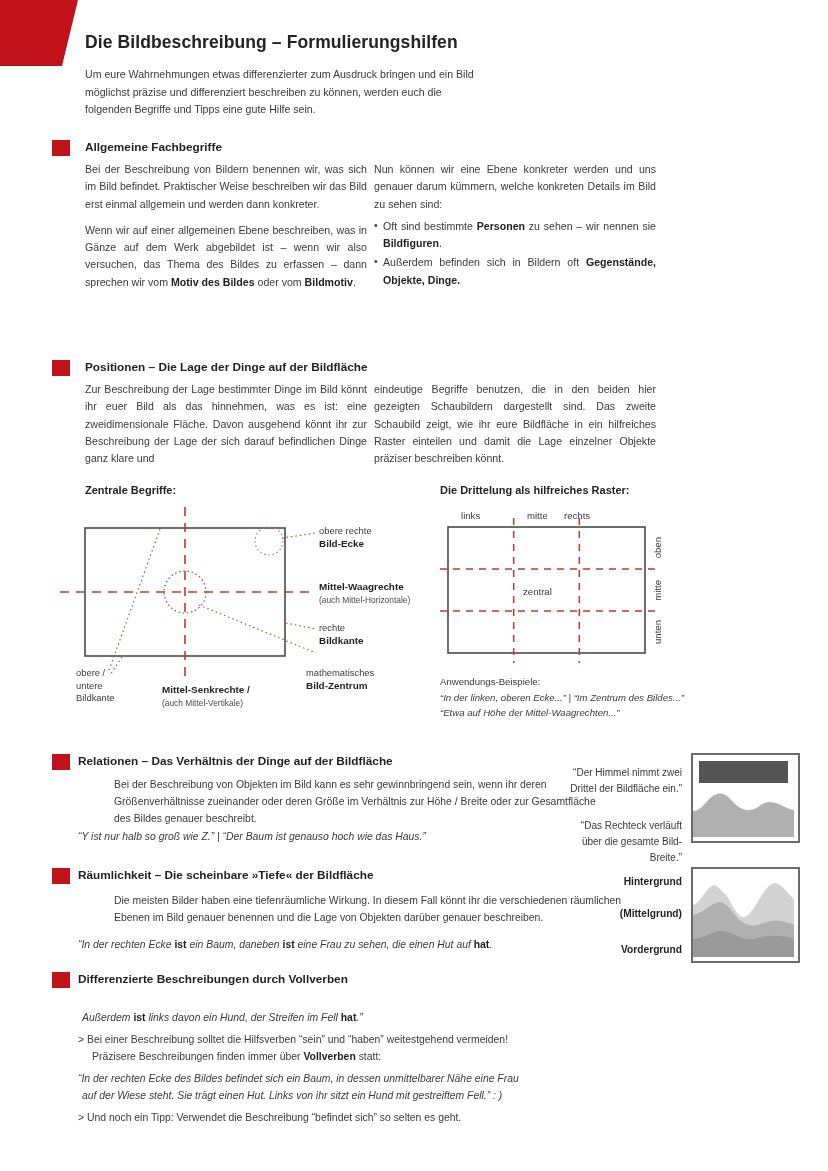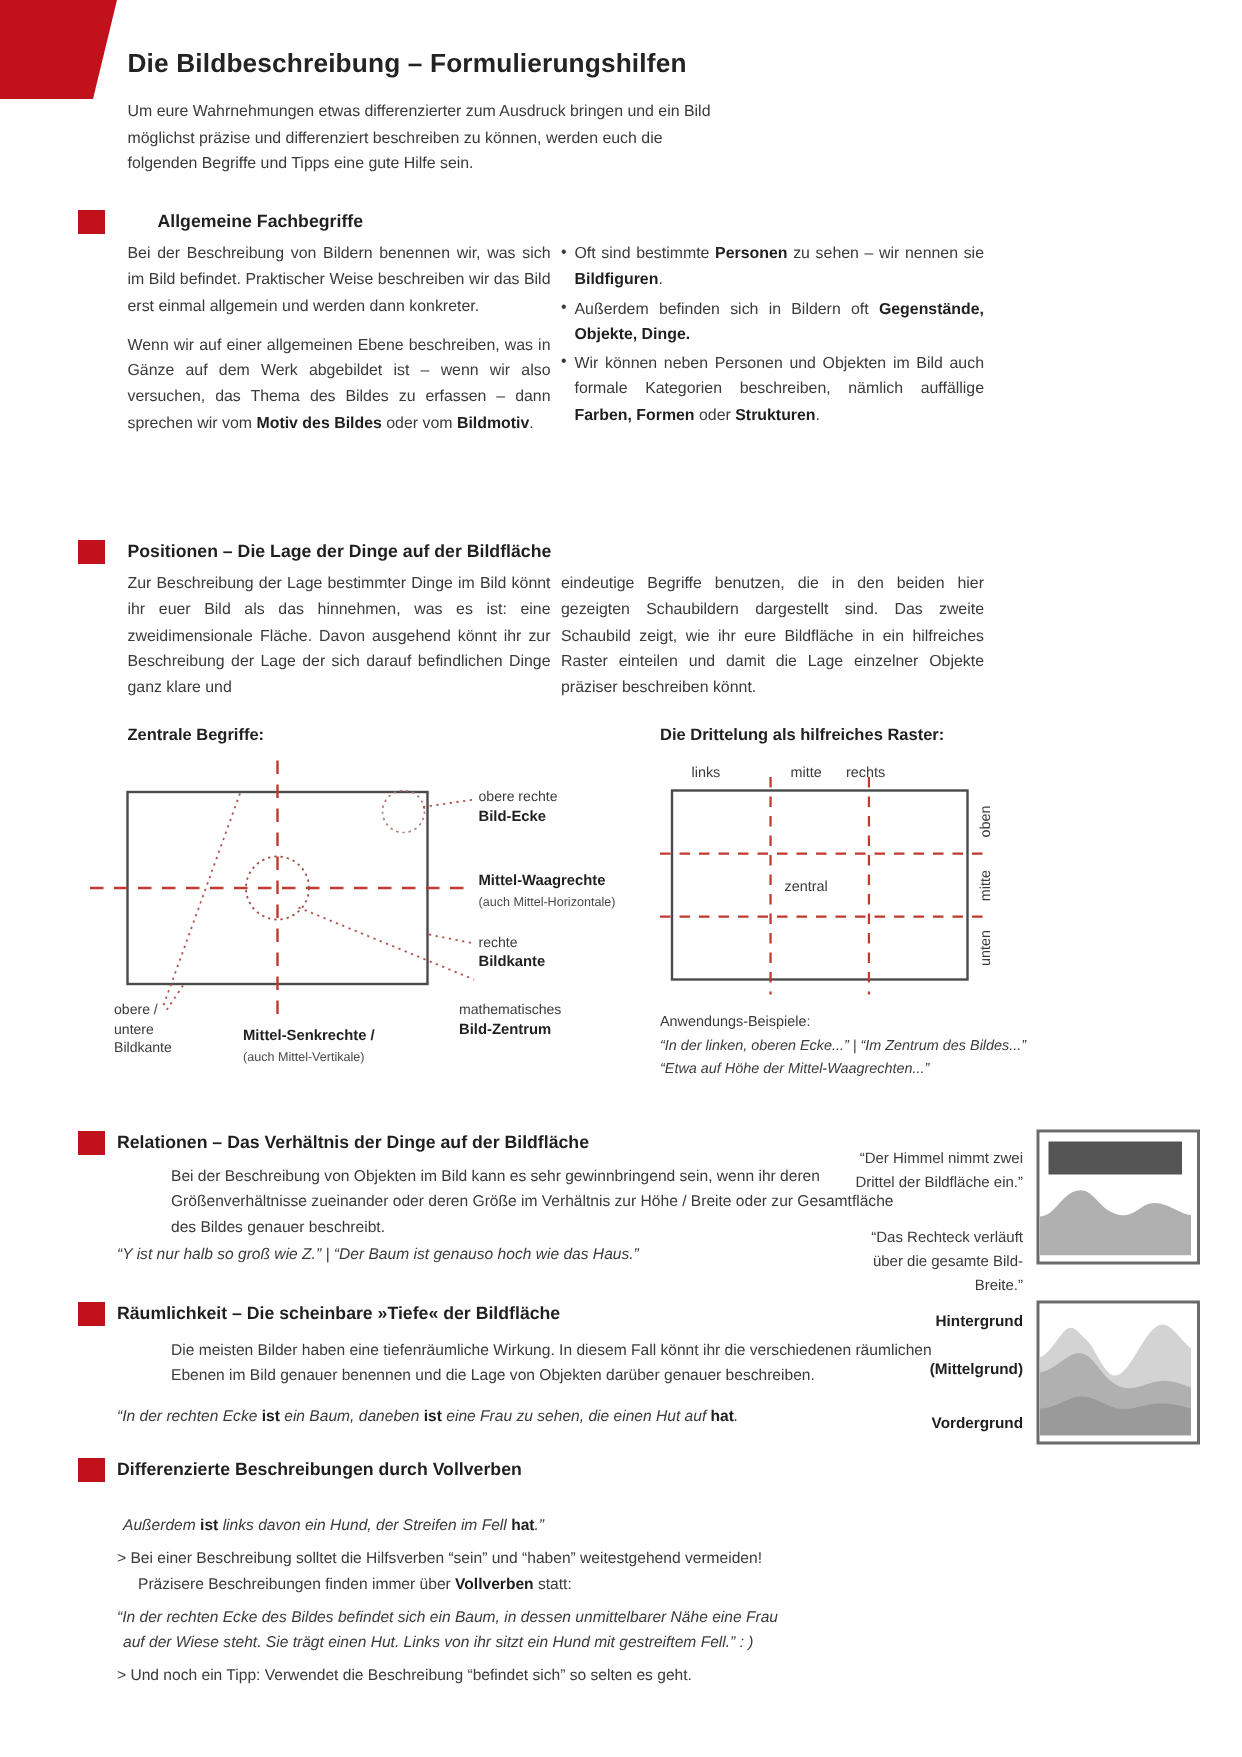--- a/index.html
+++ b/index.html
@@ -192,32 +192,32 @@
 
 <div class="page">
 
   <div class="corner-flag"></div>
 
   <div class="doc-title">Die Bildbeschreibung – Formulierungshilfen</div>
 
   <div class="intro">Um eure Wahrnehmungen etwas differenzierter zum Ausdruck bringen und ein Bild möglichst präzise und differenziert beschreiben zu können, werden euch die folgenden Begriffe und Tipps eine gute Hilfe sein.</div>
 
   <div class="sec-marker" style="left:52px; top:140px;"></div>
-  <div class="sec-title" style="left:85px; top:140px;margin-left:20px;">Allgemeine Fachbegriffe</div>
+  <div class="sec-title" style="left:85px; top:140px;">Allgemeine Fachbegriffe</div>
 
   <div class="col-text" style="left:85px; top:161px; width:282px;">
     <p>Bei der Beschreibung von Bildern benennen wir, was sich im Bild befindet. Praktischer Weise beschreiben wir das Bild erst einmal allgemein und werden dann konkreter.</p>
     <p><span>Wenn wir auf einer allgemeinen Ebene beschreiben, was in Gänze auf dem Werk abgebildet ist – wenn wir also versuchen, das Thema des Bildes zu erfassen – dann sprechen wir vom </span><b>Motiv des Bildes</b><span> oder vom </span><b>Bildmotiv</b><span>.</span></p>
   </div>
 
   <div class="col-text" style="left:374px; top:161px; width:282px;">
+    <p style="margin-bottom:5px;">Nun können wir eine Ebene konkreter werden und uns genauer darum kümmern, welche konkreten Details im Bild zu sehen sind:</p>
     <ul class="bullets">
       <li><span>Oft sind bestimmte </span><b>Personen</b><span> zu sehen – wir nennen sie </span><b>Bildfiguren</b><span>.</span></li>
       <li><span>Außerdem befinden sich in Bildern oft </span><b>Gegenstände, Objekte, Dinge.</b></li>
-      <li><span>Wir können neben Personen und Objekten im Bild auch formale Kategorien beschreiben, nämlich auffällige </span><b>Farben, Formen</b><span> oder </span><b>Strukturen</b><span>.</span></li>
     </ul>
   </div>
 
   <div class="sec-marker" style="left:52px; top:360px;"></div>
   <div class="sec-title" style="left:85px; top:360px;">Positionen – Die Lage der Dinge auf der Bildfläche</div>
 
   <div class="col-text" style="left:85px; top:381px; width:282px;">
     <p>Zur Beschreibung der Lage bestimmter Dinge im Bild könnt ihr euer Bild als das hinnehmen, was es ist: eine zweidimensionale Fläche. Davon ausgehend könnt ihr zur Beschreibung der Lage der sich darauf befindlichen Dinge ganz klare und</p>
   </div>
   <div class="col-text" style="left:374px; top:381px; width:282px;">

